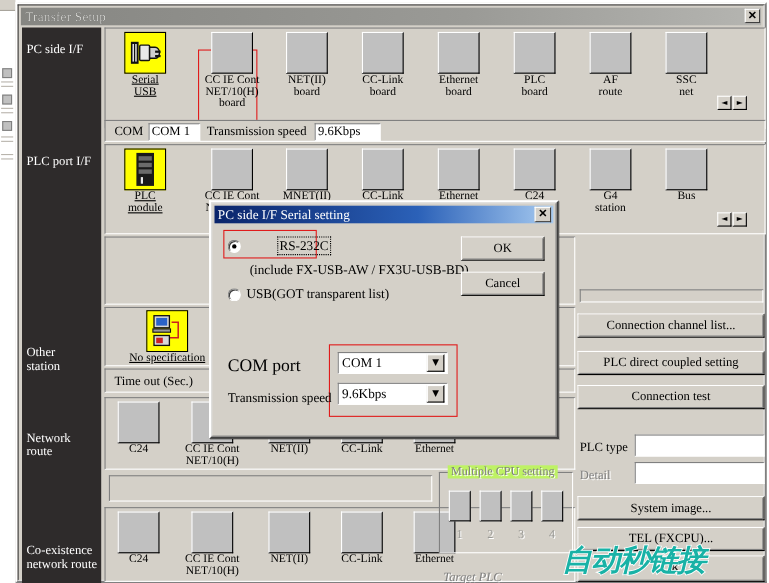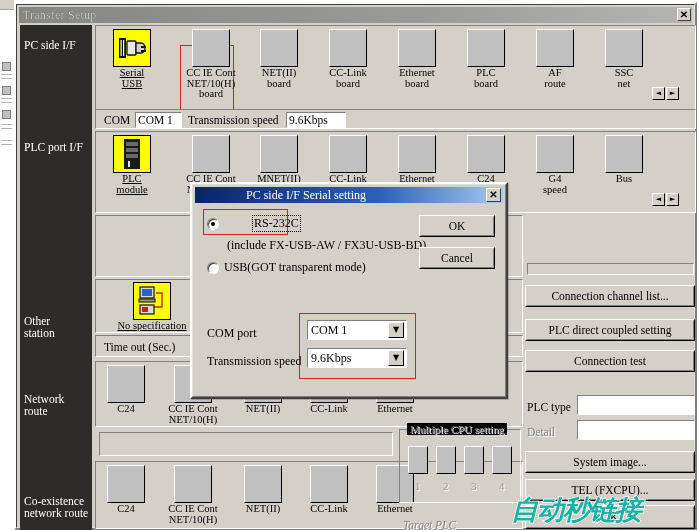--- a/index.html
+++ b/index.html
@@ -157,21 +157,21 @@
     font-family: "DejaVu Sans", sans-serif;
   }
 
   
   .groupbox {
     position: absolute;
     border: 1px solid #ffffff;
     border-top-color: #808080; border-left-color: #808080;
   }
   .groupbox .gb-title {
-    position: absolute; top: -7px; left: 7px; background: #000000;
+    position: absolute; top: -7px; left: 7px; background: #bef264;
     padding: 0 3px; font-size: 11px; color: #808080;
     text-shadow: 1px 1px 0 #ffffff; white-space: nowrap;
   }
   .cpu-btn {
     position: absolute; width: 20px; height: 28px; background: #c0c0c0;
     border-top: 1px solid #ffffff; border-left: 1px solid #ffffff;
     border-right: 1px solid #000; border-bottom: 1px solid #000;
   }
   .cpu-num {
     position: absolute; font-size: 11px; color: #9a9a96;
@@ -189,21 +189,21 @@
     box-shadow: 1px 1px 0 #00000033;
   }
   .dlg-in {
     position: absolute; inset: 0;
     border: 1px solid #dfdfdf;
     border-right-color: #808080; border-bottom-color: #808080;
   }
   .dlg-title {
     position: absolute; left: 2px; top: 2px; right: 2px; height: 16px;
     background: linear-gradient(to right, #0a246a 0%, #2b61b8 60%, #a6caf0 100%);
-    display: flex; align-items: center; padding-left: 48px;
+    display: flex; align-items: center;
   }
   .dlg-title .t {
     color: #ffffff; font-size: 12px; padding-left: 3px; white-space: nowrap;
   }
   .dlg-close {
     position: absolute; right: 2px; top: 1px; width: 15px; height: 14px;
     background: #d4d0c8;
     border: 1px solid #ffffff;
     border-right-color: #404040; border-bottom-color: #404040;
     font-family: "Liberation Sans", sans-serif; font-size: 10px;
@@ -403,21 +403,21 @@
           <div class="cap">Ethernet
 module</div>
         </div>
         <div class="dev" style="left:353px; top:3px;">
           <div class="box"></div>
           <div class="cap">C24</div>
         </div>
         <div class="dev" style="left:422px; top:3px;">
           <div class="box"></div>
           <div class="cap">G4
-speed</div>
+station</div>
         </div>
         <div class="dev" style="left:491px; top:3px;">
           <div class="box"></div>
           <div class="cap">Bus</div>
         </div>
 
         <div class="scrollpair" style="left:556px; top:61px;">
           <div class="arr">◄</div>
           <div class="arr">►</div>
         </div>
@@ -561,26 +561,26 @@
 
       <div class="radio-row" style="left:14px; top:30px;gap:28px;">
         <span class="radio on"></span>
         <span class="radio-label focus">RS-232C</span>
       </div>
 
       <div class="statictxt" style="left:34px; top:54px; font-size:12px;">(include FX-USB-AW / FX3U-USB-BD)</div>
 
       <div class="radio-row" style="left:14px; top:75px;">
         <span class="radio"></span>
-        <span class="radio-label">USB(GOT transparent mode)</span>
+        <span class="radio-label">USB(GOT transparent list)</span>
       </div>
 
       <div class="redbox" style="left:106px; top:128px; width:117px; height:66px;"></div>
 
-      <div class="statictxt" style="left:14px; top:142px; font-size:12px;">COM port</div>
+      <div class="statictxt" style="left:14px; top:142px; font-size:16px;">COM port</div>
       <div class="combo" style="left:114px; top:135px; width:100px;">
         <span class="val">COM 1</span>
         <span class="drop">▼</span>
       </div>
 
       <div class="statictxt" style="left:14px; top:170px; font-size:12px;">Transmission speed</div>
       <div class="combo" style="left:114px; top:163px; width:100px;">
         <span class="val">9.6Kbps</span>
         <span class="drop">▼</span>
       </div>

